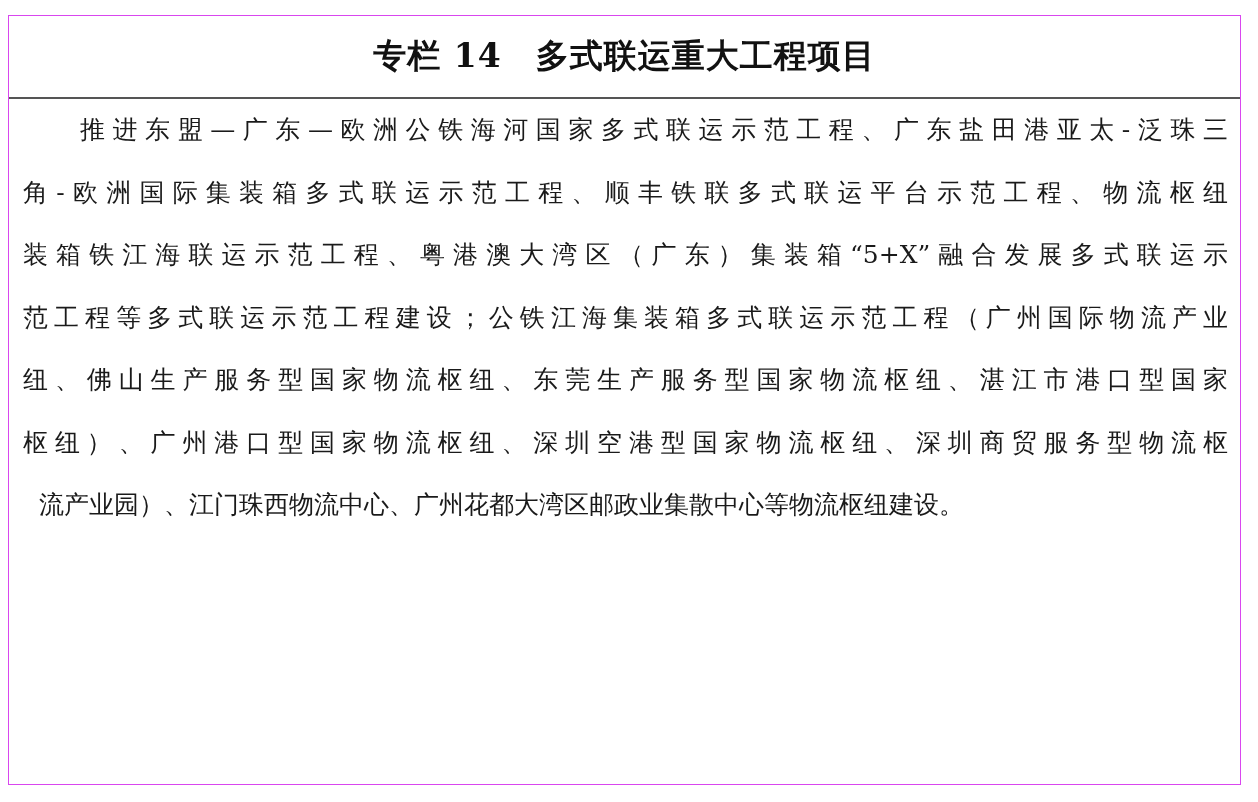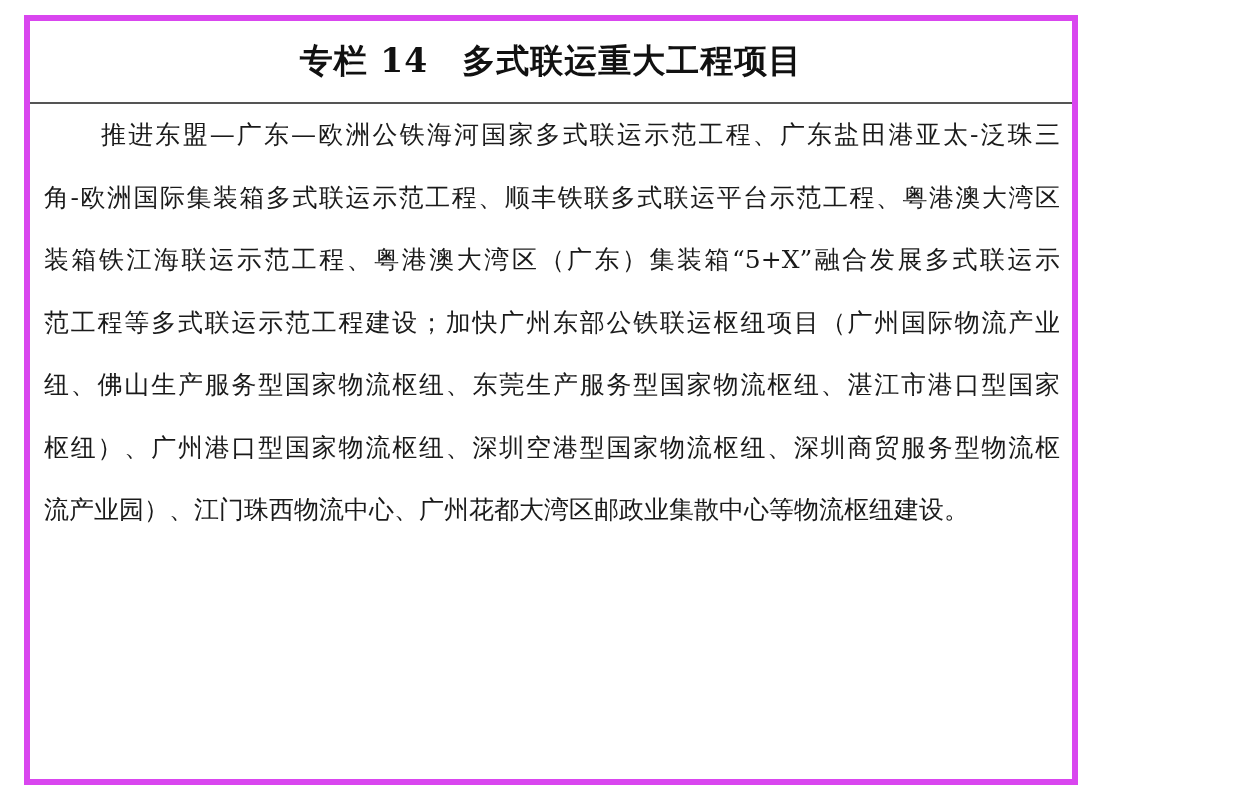--- a/index.html
+++ b/index.html
@@ -1,50 +1,50 @@
 <!DOCTYPE html>
 <html><head>
 <meta charset="utf-8">
 <style>
   html, body { margin: 0; padding: 0; background: #ffffff; }
   body { width: 1258px; height: 802px; position: relative; overflow: hidden; }
   .box {
-    position: absolute; left: 24px; top: 15px; width: 1054px; height: 770px;
-    border: 6px solid #d946ef; box-sizing: border-box;
+    position: absolute; left: 8px; top: 15px; width: 1233px; height: 770px;
+    border: 1px solid #d946ef; box-sizing: border-box;
   }
   .header {
     height: 83px; border-bottom: 2px solid #555555; box-sizing: border-box;
     display: flex; align-items: center; justify-content: center;
   }
   .title {
     font-family: "DejaVu Serif", "Liberation Serif", serif;
     font-weight: bold; font-size: 33px; color: #111111; letter-spacing: 1px;
     white-space: pre;
   }
   .body {
     padding: 0 12px 0 14px;
     font-family: "DejaVu Serif", "Liberation Serif", serif;
     font-size: 25px; color: #1a1a1a;
   }
   .line {
     height: 62.5px; line-height: 62.5px; white-space: nowrap;
     text-align: justify; text-align-last: justify; overflow: hidden;
   }
-  .line.last { text-align-last: left; }
+  .line.last { text-align-last: left; margin-left: 16px; }
   .line.first { padding-left: 57px; }
 </style>
 </head>
 <body>
 
 <div class="box">
   <div class="header">
     <div class="title">专栏 14　多式联运重大工程项目</div>
   </div>
   <div class="body">
     <div class="line first">推进东盟—广东—欧洲公铁海河国家多式联运示范工程、广东盐田港亚太-泛珠三</div>
-    <div class="line">角-欧洲国际集装箱多式联运示范工程、顺丰铁联多式联运平台示范工程、粤港澳大湾区</div>
+    <div class="line">角-欧洲国际集装箱多式联运示范工程、顺丰铁联多式联运平台示范工程、物流枢纽</div>
     <div class="line">装箱铁江海联运示范工程、粤港澳大湾区（广东）集装箱“5+X”融合发展多式联运示</div>
-    <div class="line">范工程等多式联运示范工程建设；加快广州东部公铁联运枢纽项目（广州国际物流产业</div>
+    <div class="line">范工程等多式联运示范工程建设；公铁江海集装箱多式联运示范工程（广州国际物流产业</div>
     <div class="line">纽、佛山生产服务型国家物流枢纽、东莞生产服务型国家物流枢纽、湛江市港口型国家</div>
     <div class="line">枢纽）、广州港口型国家物流枢纽、深圳空港型国家物流枢纽、深圳商贸服务型物流枢</div>
     <div class="line last">流产业园）、江门珠西物流中心、广州花都大湾区邮政业集散中心等物流枢纽建设。</div>
   </div>
 </div>
 
 </body></html>

